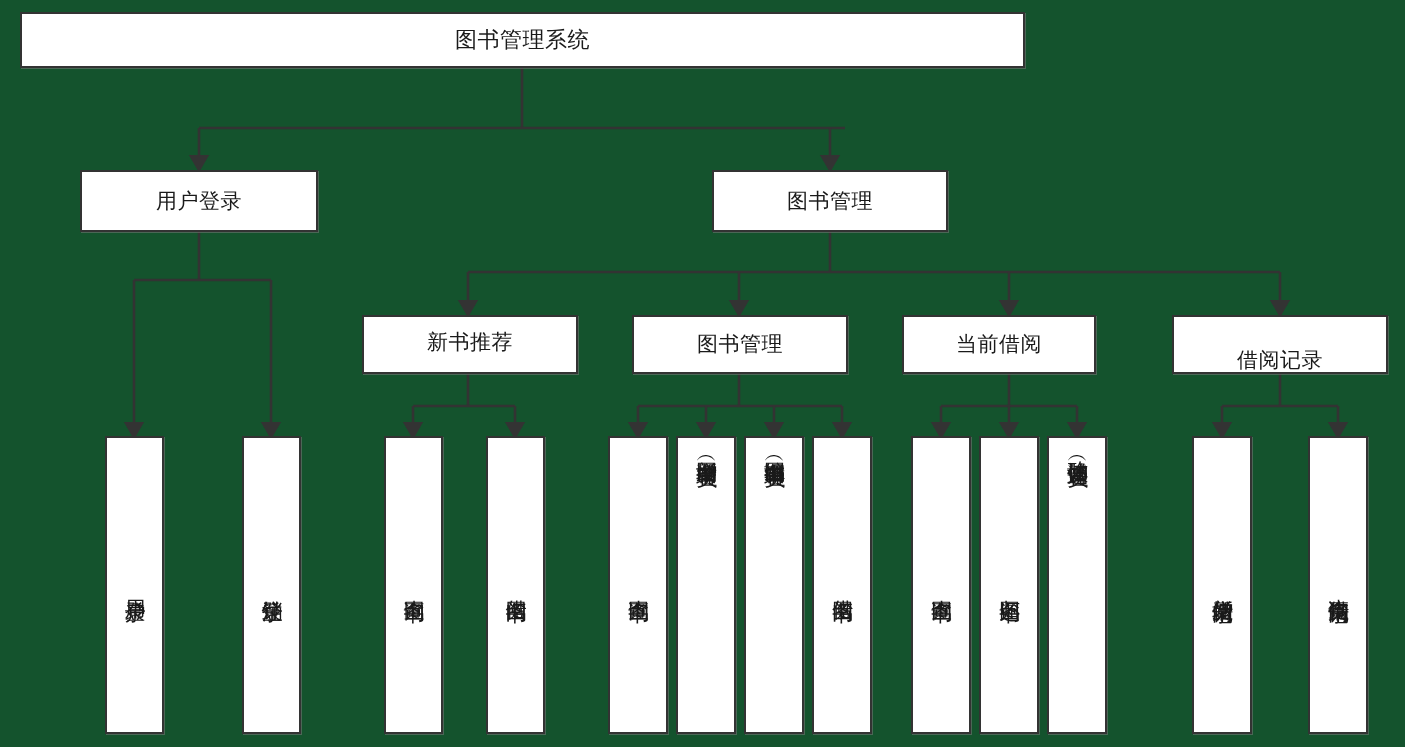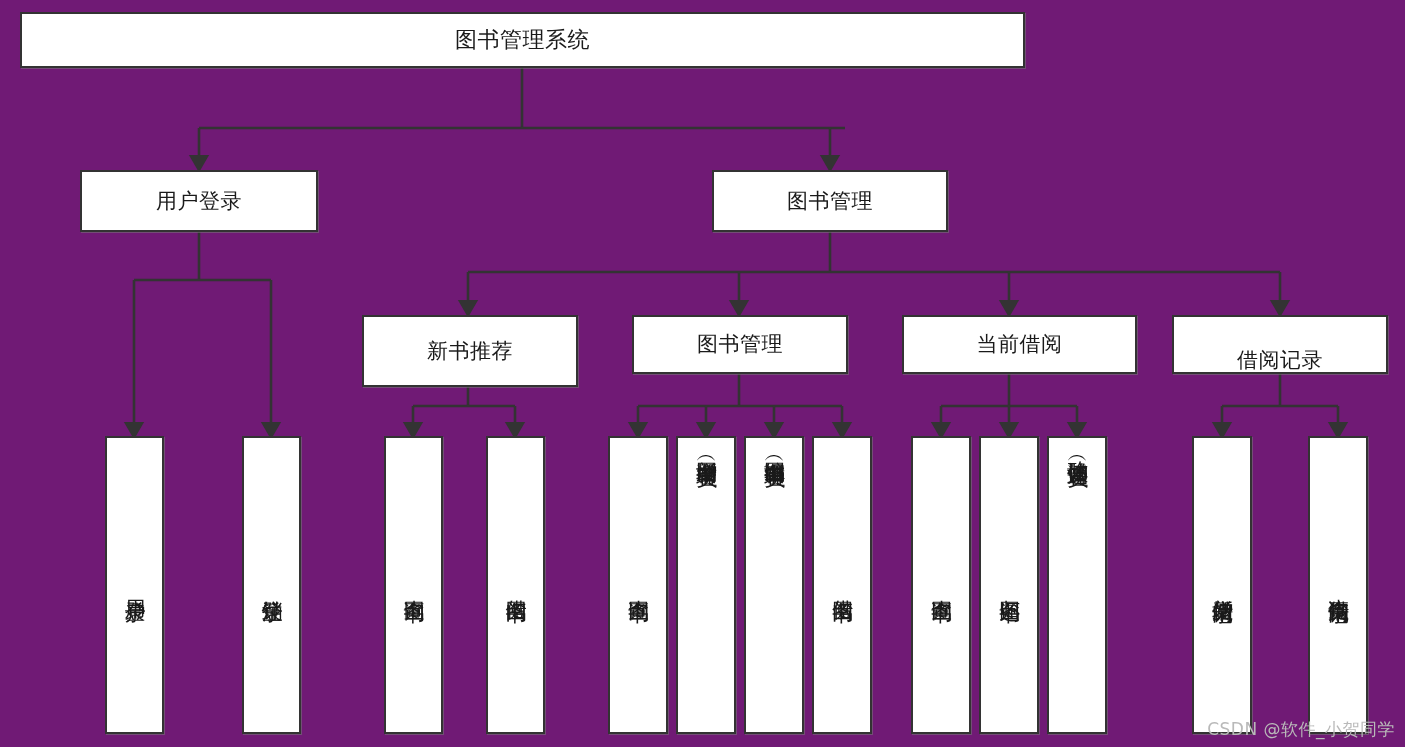--- a/index.html
+++ b/index.html
@@ -8,21 +8,21 @@
     padding: 0;
     background: #ffffff;
   }
   body {
     font-family: "DejaVu Sans", "Liberation Sans", sans-serif;
   }
   #diagram-root {
     position: relative;
     width: 1405px;
     height: 747px;
-    background: #701a75;
+    background: #14532d;
     overflow: hidden;
   }
   #edges-layer {
     position: absolute;
     left: 0;
     top: 0;
     width: 1405px;
     height: 747px;
     pointer-events: none;
   }
@@ -137,27 +137,27 @@
     <span class="node-label">图书管理系统</span>
   </div>
 
   <div class="node horizontal" style="left:80px; top:170px; width:238px; height:62px;">
     <span class="node-label">用户登录</span>
   </div>
   <div class="node horizontal" style="left:712px; top:170px; width:236px; height:62px;">
     <span class="node-label">图书管理</span>
   </div>
 
-  <div class="node horizontal" style="left:362px; top:315px; width:216px; height:72px;">
+  <div class="node horizontal" style="left:362px; top:315px; width:216px; height:59px;font-family:Liberation Mono, monospace;">
     <span class="node-label">新书推荐</span>
   </div>
   <div class="node horizontal" style="left:632px; top:315px; width:216px; height:59px;">
     <span class="node-label">图书管理</span>
   </div>
-  <div class="node horizontal" style="left:902px; top:315px; width:235px; height:59px;">
+  <div class="node horizontal" style="left:902px; top:315px; width:194px; height:59px;">
     <span class="node-label">当前借阅</span>
   </div>
   <div class="node horizontal" style="left:1172px; top:315px; width:216px; height:59px;align-items:flex-end;">
     <span class="node-label">借阅记录</span>
   </div>
 
   <div class="node vertical centered" style="left:105px; top:436px; width:59px; height:298px;">
     <span class="node-label">用户登录</span>
   </div>
   <div class="node vertical centered" style="left:242px; top:436px; width:59px; height:298px;">
@@ -194,15 +194,14 @@
     <span class="node-label">确认归还（管理员）</span>
   </div>
 
   <div class="node vertical centered" style="left:1192px; top:436px; width:60px; height:298px;">
     <span class="node-label">新增借阅记录</span>
   </div>
   <div class="node vertical centered" style="left:1308px; top:436px; width:60px; height:298px;">
     <span class="node-label">查询借阅记录</span>
   </div>
 
-  <div id="watermark">CSDN @软件_小贺同学</div>
 
 </div>
 
 </body></html>

